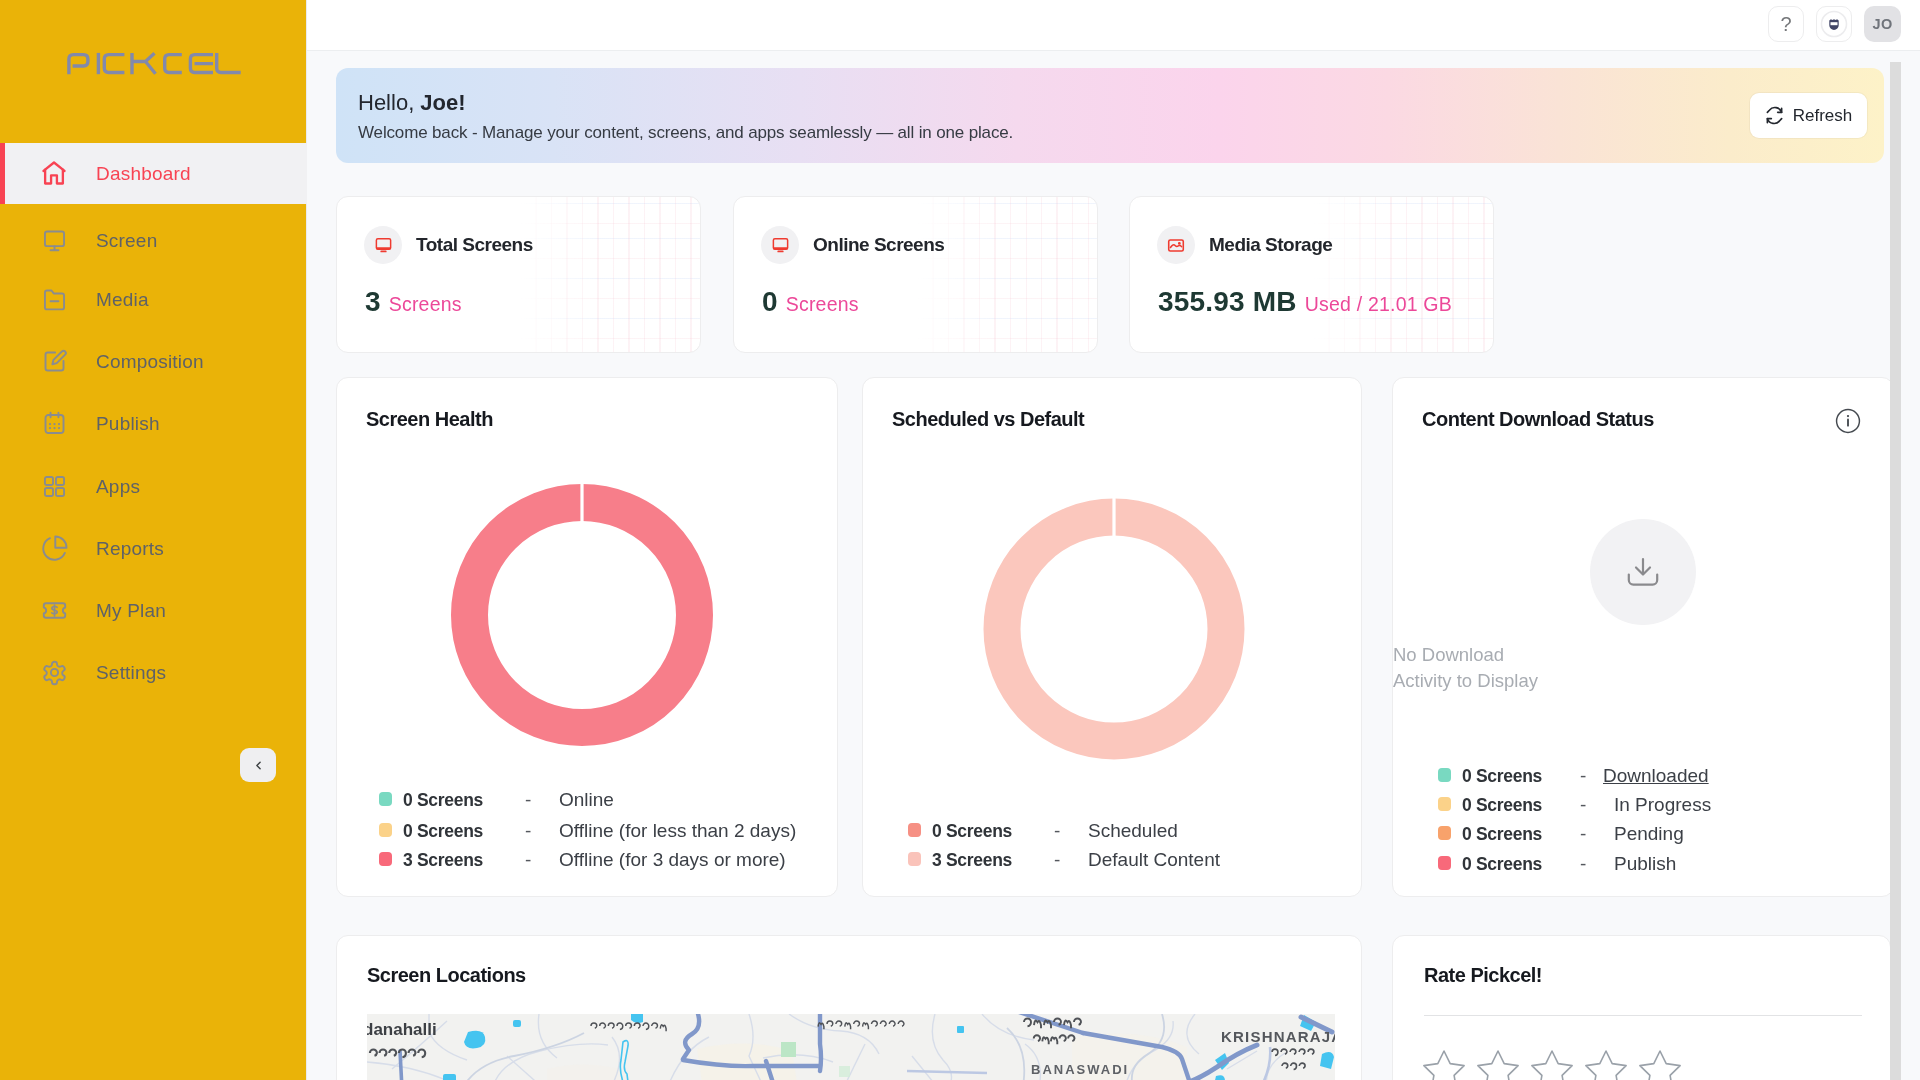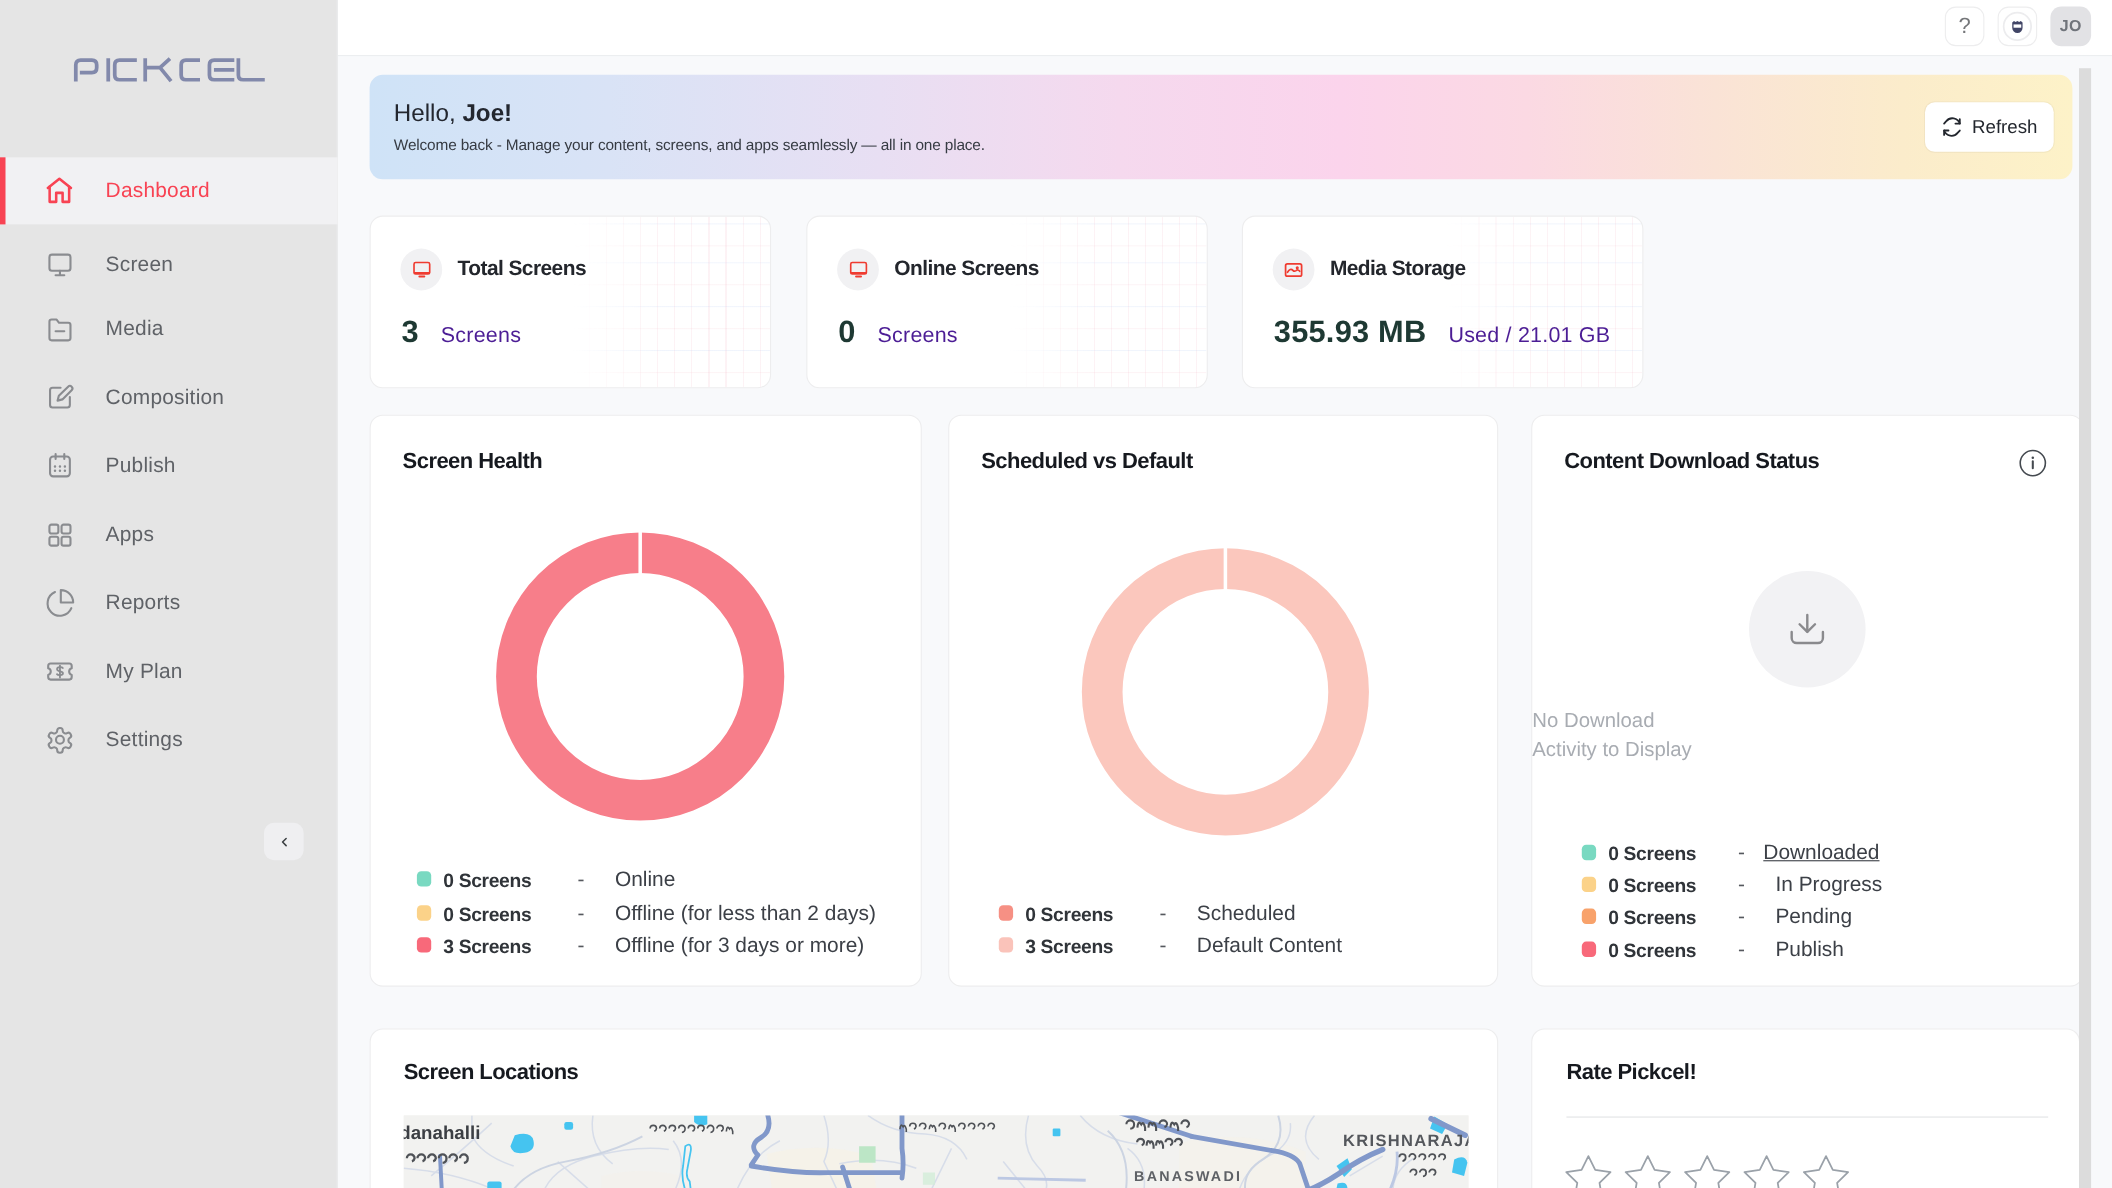--- a/index.html
+++ b/index.html
@@ -1,52 +1,52 @@
 <!DOCTYPE html>
 <html><head>
 <meta charset="utf-8">
 <style>
 * { margin:0; padding:0; box-sizing:border-box; }
 html,body { width:1920px; height:1080px; overflow:hidden; background:#f8f9fb; font-family:"Liberation Sans", sans-serif; }
 #stage { position:relative; width:1920px; height:1080px; }
 
 
-#sidebar { position:absolute; left:0; top:0; width:307px; height:1080px; background:#e5e5e5; border-right:1px solid #eaebed; z-index:5; }
+#sidebar { position:absolute; left:0; top:0; width:307px; height:1080px; background:#eab308; border-right:1px solid #eaebed; z-index:5; }
 .menu-item { position:absolute; left:0; width:307px; height:61px; }
 .mi-icon { position:absolute; left:41px; top:17px; width:27px; height:27px; }
 .mi-label { position:absolute; left:96px; top:50%; transform:translateY(-50%); font-size:19px; color:#5f6267; letter-spacing:0.2px; }
 .menu-item.active { background:#f1f1f3; }
 .menu-item.active .mi-icon { width:28px; height:28px; top:16px; left:40px; }
 .menu-item.active::before { content:""; position:absolute; left:0; top:0; bottom:0; width:5px; background:#f84353; }
 .menu-item.active .mi-label { color:#f84353; font-weight:500; }
 #collapse-btn { position:absolute; left:240px; top:748px; width:36px; height:34px; background:#efeff1; border-radius:9px; display:flex; align-items:center; justify-content:center; }
 
 
 #header { position:absolute; left:307px; top:0; width:1613px; height:51px; background:#ffffff; border-bottom:1px solid #eceef0; }
 .hbtn { position:absolute; top:6px; width:36px; height:36px; border:1px solid #ededee; border-radius:10px; background:#fff; display:flex; align-items:center; justify-content:center; }
 #avatar { position:absolute; top:6px; left:1864px; width:37px; height:36px; background:#e2e2e5; border-radius:10px; display:flex; align-items:center; justify-content:center; font-size:14.5px; font-weight:bold; color:#70747b; letter-spacing:0.4px; }
 
 
 #banner { position:absolute; left:336px; top:68px; width:1548px; height:95px; border-radius:12px;
   background:linear-gradient(90deg,#cfe3f7 0%,#d9e3f6 14%,#e8dff3 30%,#f5d9ee 44%,#fbd4ec 57%,#fbd9e3 68%,#fae3d6 79%,#fbeccb 90%,#fdf2c8 100%); }
 #banner h1 { position:absolute; left:22px; top:22px; font-size:22px; font-weight:400; color:#23272f; }
 #banner h1 b { font-weight:700; }
-#banner p { position:absolute; left:22px; top:55px; font-size:14px; letter-spacing:-0.15px; color:#363b43; }
+#banner p { position:absolute; left:22px; top:55px; font-size:17px; letter-spacing:-0.15px; color:#363b43; }
 #refresh-btn { position:absolute; right:17px; top:25px; width:117px; height:45px; background:#fff; border-radius:9px; box-shadow:0 0 0 1px rgba(0,0,0,0.035); display:flex; align-items:center; justify-content:center; gap:9px; font-size:17px; color:#23272e; font-weight:500; }
 
 
 .stat-card { position:absolute; top:196px; width:365px; height:157px; background:#fff; border:1px solid #ededee; border-radius:12px; overflow:hidden; }
 .stat-grid { position:absolute; right:0; top:0; bottom:0; width:180px;
   background-image:repeating-linear-gradient(90deg, rgba(235,140,165,0.11) 0 1px, transparent 1px 15.5px), repeating-linear-gradient(0deg, rgba(140,175,235,0.13) 0 1px, transparent 1px 40px), repeating-linear-gradient(0deg, rgba(235,140,165,0.10) 0 1px, transparent 1px 40px);
   background-position:0 0, 0 7px, 0 27px;
   -webkit-mask-image:linear-gradient(to left,#000 55%,transparent); }
 .stat-ic { position:absolute; left:27px; top:29px; width:38px; height:38px; border-radius:50%; background:#f1f1f3; display:flex; align-items:center; justify-content:center; }
 .stat-label { position:absolute; left:79px; top:37px; font-size:19px; font-weight:bold; letter-spacing:-0.5px; color:#23262c; }
 .stat-value { position:absolute; left:28px; top:89px; font-size:28px; font-weight:700; color:#1e3933; letter-spacing:0.2px; } 
-.stat-unit { font-size:19.5px; font-weight:400; color:#4c1d95; letter-spacing:0.2px;margin-left:12px; }
+.stat-unit { font-size:19.5px; font-weight:400; color:#ec4899; letter-spacing:0.2px; }
 
 
 .chart-card { position:absolute; top:377px; height:520px; background:#fff; border:1px solid #ededee; border-radius:12px; }
 .card-title { position:absolute; left:29px; top:30px; font-size:20px; font-weight:700; color:#16191f; letter-spacing:-0.5px; }
 .legend-row { position:absolute; height:22px; }
 .legend-sq { position:absolute; left:0; top:3px; width:13px; height:14px; border-radius:4px; }
 .legend-n { position:absolute; left:24px; top:1px; font-size:17.5px; font-weight:bold; letter-spacing:-0.3px; color:#303439; }
 .legend-d { position:absolute; left:146px; top:0; font-size:19px; color:#55585e; }
 .legend-l { position:absolute; left:180px; top:0; font-size:19px; color:#3c4047; }
 

